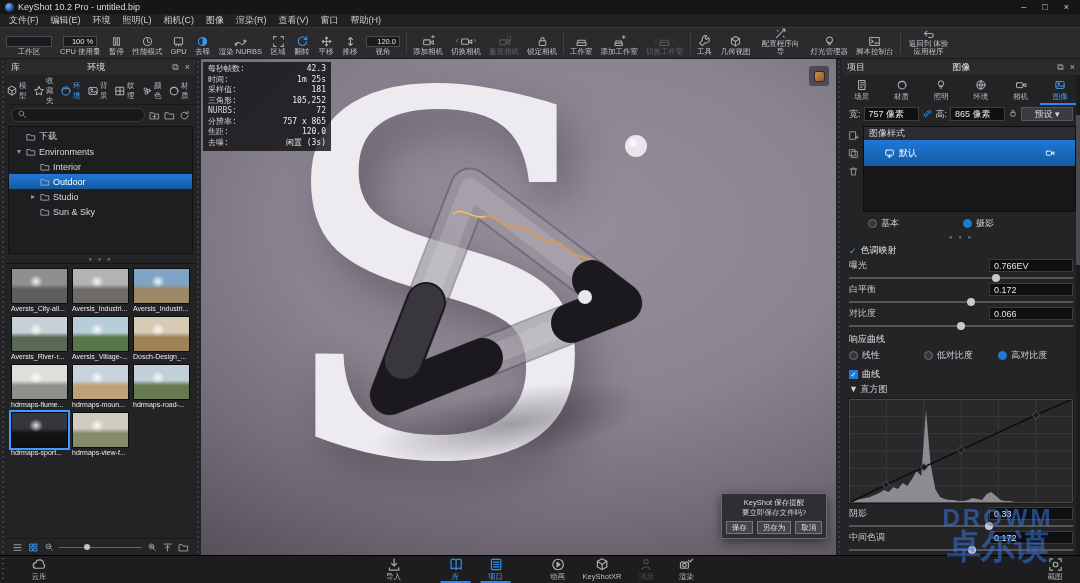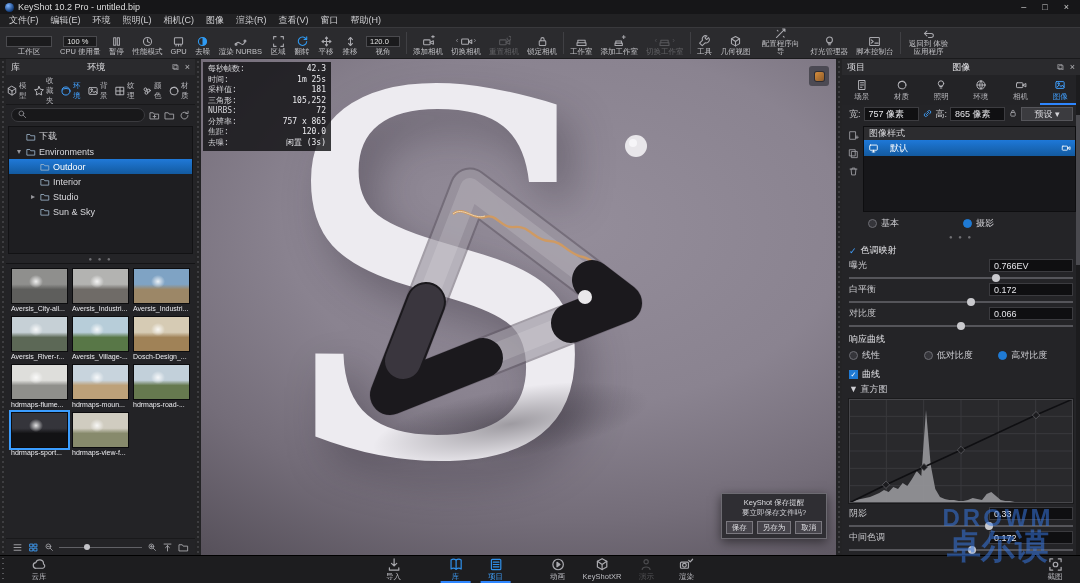--- a/index.html
+++ b/index.html
@@ -16,21 +16,21 @@
 .winctl span{cursor:default}
 
 
 .menubar{height:13px;background:#212123;display:flex;align-items:center;padding-left:3px;color:#cfcfd2}
 .menu-item{padding:0 6px;line-height:13px}
 
 
 .toolbar{height:32px;background:#2b2b2e;border-top:1px solid #39393c;border-bottom:1px solid #1a1a1c;display:flex;align-items:stretch;padding:1px 2px;overflow:hidden}
 .tb-btn{display:flex;flex-direction:column;align-items:center;justify-content:flex-end;padding:1px 4px 1px;font-size:7.5px;color:#c2c2c6;line-height:1.05;text-align:center;min-width:24px}
 .tb-top{height:14px;display:flex;align-items:center;gap:1px;color:#a9a9ae}
-.tb-val{background:#1b1b1d;border:1px solid #4a4a4e;font-size:7.5px;padding:0 3px;height:11px;line-height:10px;color:#e0e0e0;min-width:30px;text-align:left}
+.tb-val{background:#1b1b1d;border:1px solid #4a4a4e;font-size:7.5px;padding:0 3px;height:11px;line-height:10px;color:#e0e0e0;min-width:30px;text-align:right}
 .tb-lab{max-width:44px;white-space:normal}
 .tb-btn.active .tb-top{color:#2f9bf4}
 .tb-btn.disabled{opacity:.35}
 .tb-sep{width:1px;background:#404044;margin:3px 2px}
 .arr{font-size:8px;color:#8d8d92}
 
 
 .main{display:flex;height:496px}
 .grip{width:6px;background-color:#232325;background-image:radial-gradient(circle,#57575b 0.8px,transparent 1px);background-size:6px 5px;background-position:center}
 
@@ -87,21 +87,21 @@
 .res-row{display:flex;align-items:center;gap:3px;padding:2px 7px 3px}
 .res-row .rl{color:#c9c9cd}
 .res-field{flex:1;height:14px;line-height:13px;background:#101012;border:1px solid #3c3c40;padding:0 4px;color:#e4e4e8}
 .res-row .chain{color:#3f9ef8}
 .res-row .lock{color:#a9a9ae}
 .preset-btn{width:52px;height:14px;line-height:12px;background:#3b3b3f;border:1px solid #55555a;text-align:center;color:#d6d6da}
 .styles-wrap{display:flex;gap:2px;padding:2px 4px 0 4px}
 .style-strip{width:15px;display:flex;flex-direction:column;align-items:center;gap:7px;padding-top:4px;color:#9c9ca2}
 .style-box{flex:1;border:1px solid #0e0e10;background:#17171a;height:86px;display:flex;flex-direction:column}
 .style-head{height:13px;background:#2c2c2f;color:#d2d2d6;padding:0 5px;line-height:13px}
-.style-row{height:16px;display:flex;align-items:center;gap:11px;padding:0 4px;background:linear-gradient(#1e78d8,#135a9f);color:#fff}
+.style-row{height:26px;display:flex;align-items:center;gap:4px;padding:0 20px;background:linear-gradient(#1e78d8,#135a9f);color:#fff}
 .style-row .sp{flex:1}
 .mode-row{display:flex;align-items:center;gap:64px;padding:5px 0 3px 26px}
 .radio{display:flex;align-items:center;gap:4px;color:#cfcfd4}
 .radio .rc{width:9px;height:9px;border-radius:50%;background:#35353a;border:1px solid #6e6e74}
 .radio.sel .rc{background:#1f7ad4;border-color:#1f7ad4}
 .sec-head{display:flex;align-items:center;gap:4px;padding:3px 7px 1px;color:#e2e2e6}
 .sec-head .chk{color:#41a0ff;font-size:9px}
 .sec-head .cbx{width:9px;height:9px;background:#1f7ad4;border:1px solid #1f7ad4;color:#fff;font-size:7px;line-height:8px;text-align:center}
 .s-row{padding:1px 7px 0}
 .s-top{display:flex;justify-content:space-between;align-items:flex-start;height:14px}
@@ -546,37 +546,37 @@
         </div>
         <div class="tree-row" style="padding-left: 6px;">
           <span class="caret">▾</span>
           <span class="icn tr-ico">
             <svg class="ic" width="10" height="10" viewBox="0 0 16 16" fill="none" stroke="currentColor" stroke-width="1.3" stroke-linecap="round" stroke-linejoin="round">
               <path d="M2 4h4.2L7.6 6H14v7H2z"></path>
             </svg>
           </span>
           <span>Environments</span>
         </div>
+        <div class="tree-row" style="padding-left: 20px;">
+          <span class="caret"></span>
+          <span class="icn tr-ico">
+            <svg class="ic" width="10" height="10" viewBox="0 0 16 16" fill="none" stroke="currentColor" stroke-width="1.3" stroke-linecap="round" stroke-linejoin="round">
+              <path d="M2 4h4.2L7.6 6H14v7H2z"></path>
+            </svg>
+          </span>
+          <span>Interior</span>
+        </div>
         <div class="tree-row selected" style="padding-left: 20px;">
           <span class="caret"></span>
           <span class="icn tr-ico">
             <svg class="ic" width="10" height="10" viewBox="0 0 16 16" fill="none" stroke="currentColor" stroke-width="1.3" stroke-linecap="round" stroke-linejoin="round">
               <path d="M2 4h4.2L7.6 6H14v7H2z"></path>
             </svg>
           </span>
           <span>Outdoor</span>
-        </div>
-        <div class="tree-row" style="padding-left: 20px;">
-          <span class="caret"></span>
-          <span class="icn tr-ico">
-            <svg class="ic" width="10" height="10" viewBox="0 0 16 16" fill="none" stroke="currentColor" stroke-width="1.3" stroke-linecap="round" stroke-linejoin="round">
-              <path d="M2 4h4.2L7.6 6H14v7H2z"></path>
-            </svg>
-          </span>
-          <span>Interior</span>
         </div>
         <div class="tree-row" style="padding-left: 20px;">
           <span class="caret">▸</span>
           <span class="icn tr-ico">
             <svg class="ic" width="10" height="10" viewBox="0 0 16 16" fill="none" stroke="currentColor" stroke-width="1.3" stroke-linecap="round" stroke-linejoin="round">
               <path d="M2 4h4.2L7.6 6H14v7H2z"></path>
             </svg>
           </span>
           <span>Studio</span>
         </div>

